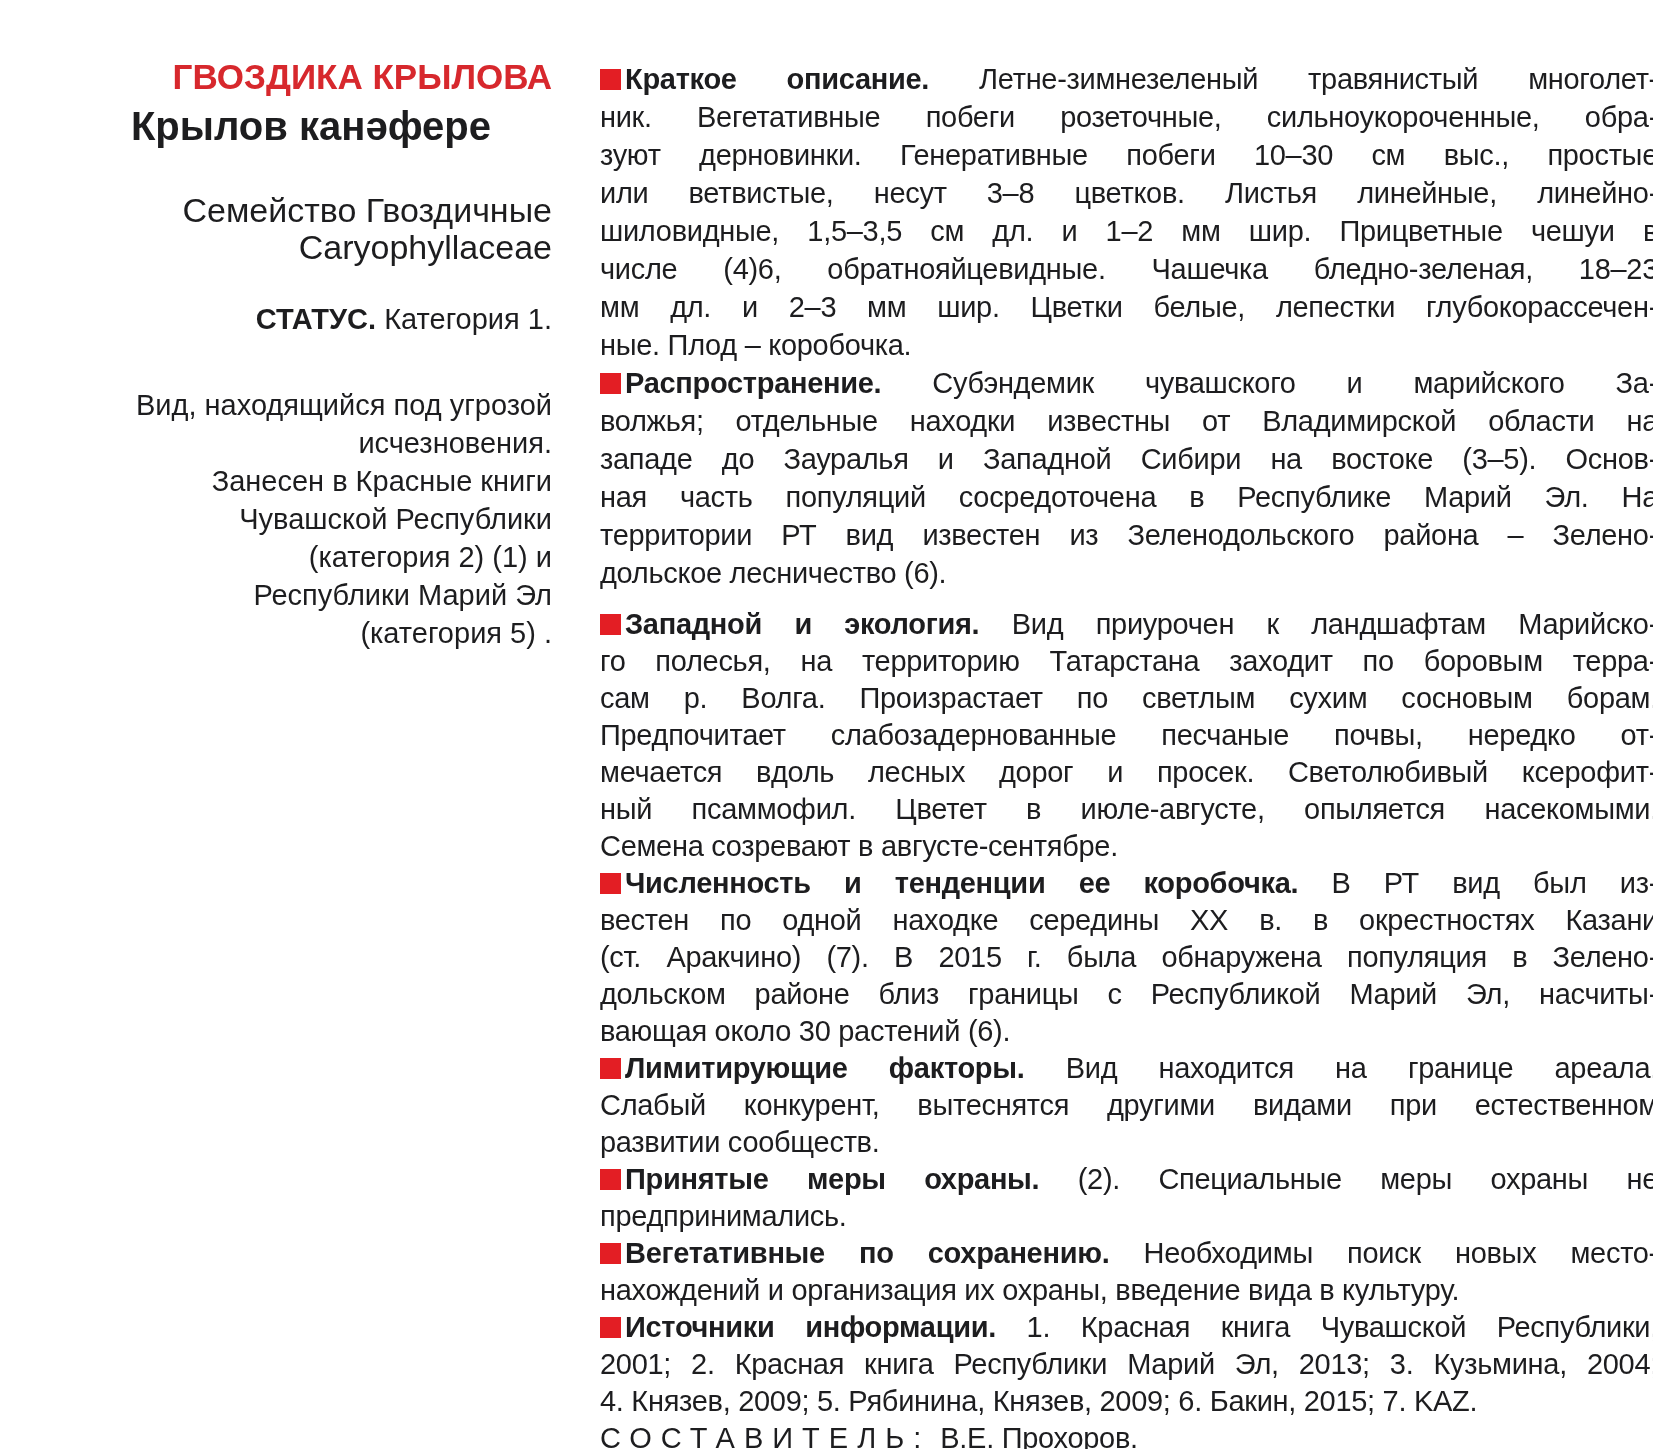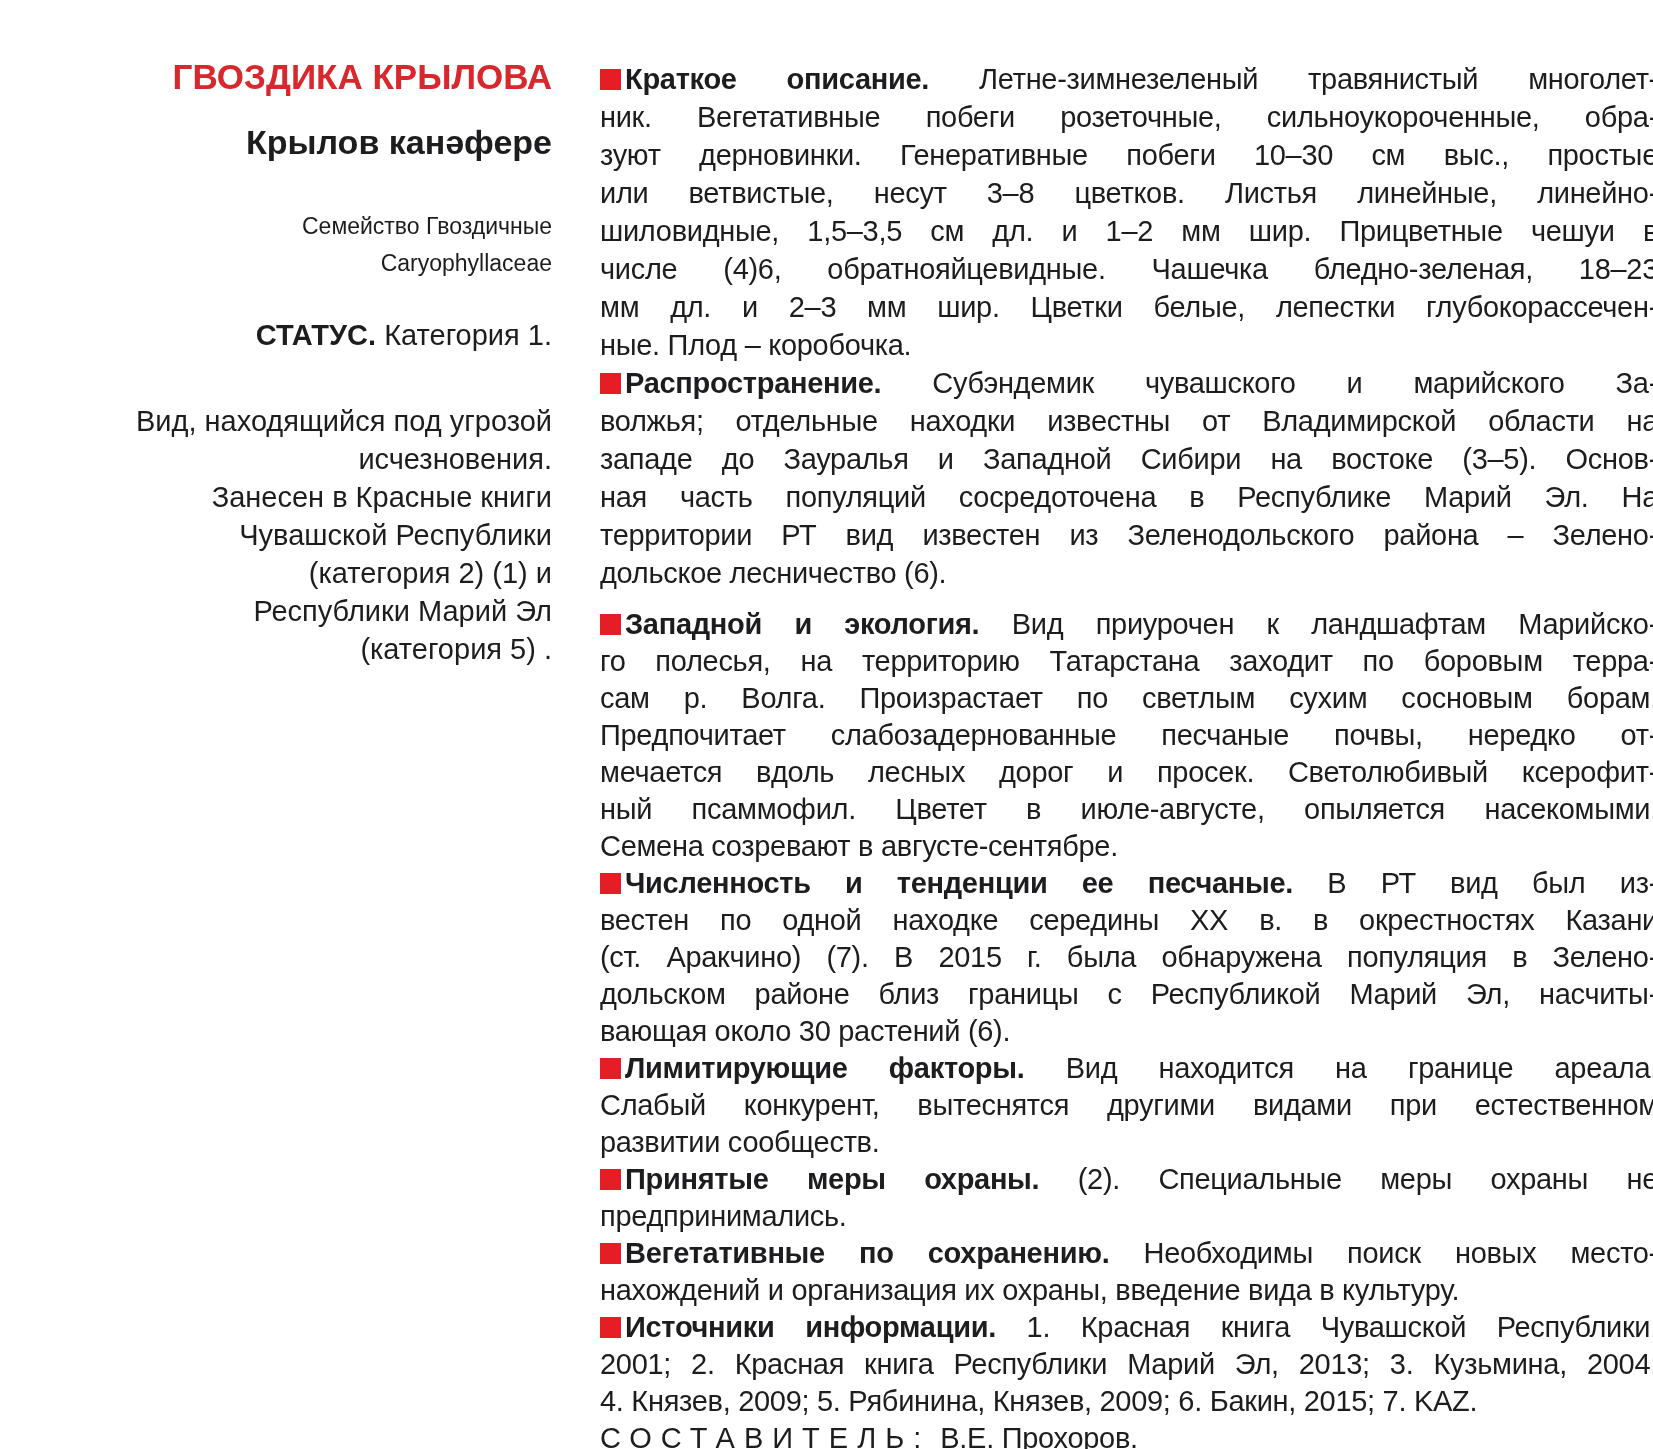--- a/index.html
+++ b/index.html
@@ -23,34 +23,35 @@
     text-align: right;
   }
   .species-title {
     margin: 0;
     font-size: 35px;
     line-height: 42px;
     font-weight: bold;
     color: #d7282d;
   }
   .name-alt {
-    margin-top: 24px;
-    font-size: 34px;
+    margin-top: 8px;
+    font-size: 40px;
     line-height: 40px;
     font-weight: bold;
+    text-align: center;
   }
   .name-latin {
     font-size: 32px;
     line-height: 40px;
     font-weight: bold;
     font-style: italic;
   }
   .family {
     margin-top: 46px;
-    font-size: 23px;
+    font-size: 34px;
     line-height: 37px;
     white-space: pre-line;
   }
   .status {
     margin-top: 34px;
     font-size: 29px;
     line-height: 38px;
   }
   .status-label { font-weight: bold; margin-left: 31px; }
   .status-rest { white-space: pre-line; margin-top: 48px; }
@@ -145,21 +146,21 @@
           <div class="line">го полесья, на территорию Татарстана заходит по боровым терра-</div>
           <div class="line">сам р. Волга. Произрастает по светлым сухим сосновым борам.</div>
           <div class="line">Предпочитает слабозадернованные песчаные почвы, нередко от-</div>
           <div class="line">мечается вдоль лесных дорог и просек. Светолюбивый ксерофит-</div>
           <div class="line">ный псаммофил. Цветет в июле-августе, опыляется насекомыми.</div>
           <div class="line">Семена созревают в августе-сентябре.</div>
         </div>
     </div>
 
     <div class="sec tight">
-      <div class="line"><span class="bullet"></span><span class="head">Численность и тенденции ее песчаные.</span><span> В РТ вид был из-</span></div>
+      <div class="line"><span class="bullet"></span><span class="head">Численность и тенденции ее коробочка.</span><span> В РТ вид был из-</span></div>
       <div class="lines">
           <div class="line">вестен по одной находке середины XX в. в окрестностях Казани</div>
           <div class="line">(ст. Аракчино) (7). В 2015 г. была обнаружена популяция в Зелено-</div>
           <div class="line">дольском районе близ границы с Республикой Марий Эл, насчиты-</div>
           <div class="line">вающая около 30 растений (6).</div>
         </div>
     </div>
 
     <div class="sec tight">
       <div class="line"><span class="bullet"></span><span class="head">Лимитирующие факторы.</span><span> Вид находится на границе ареала.</span></div>

